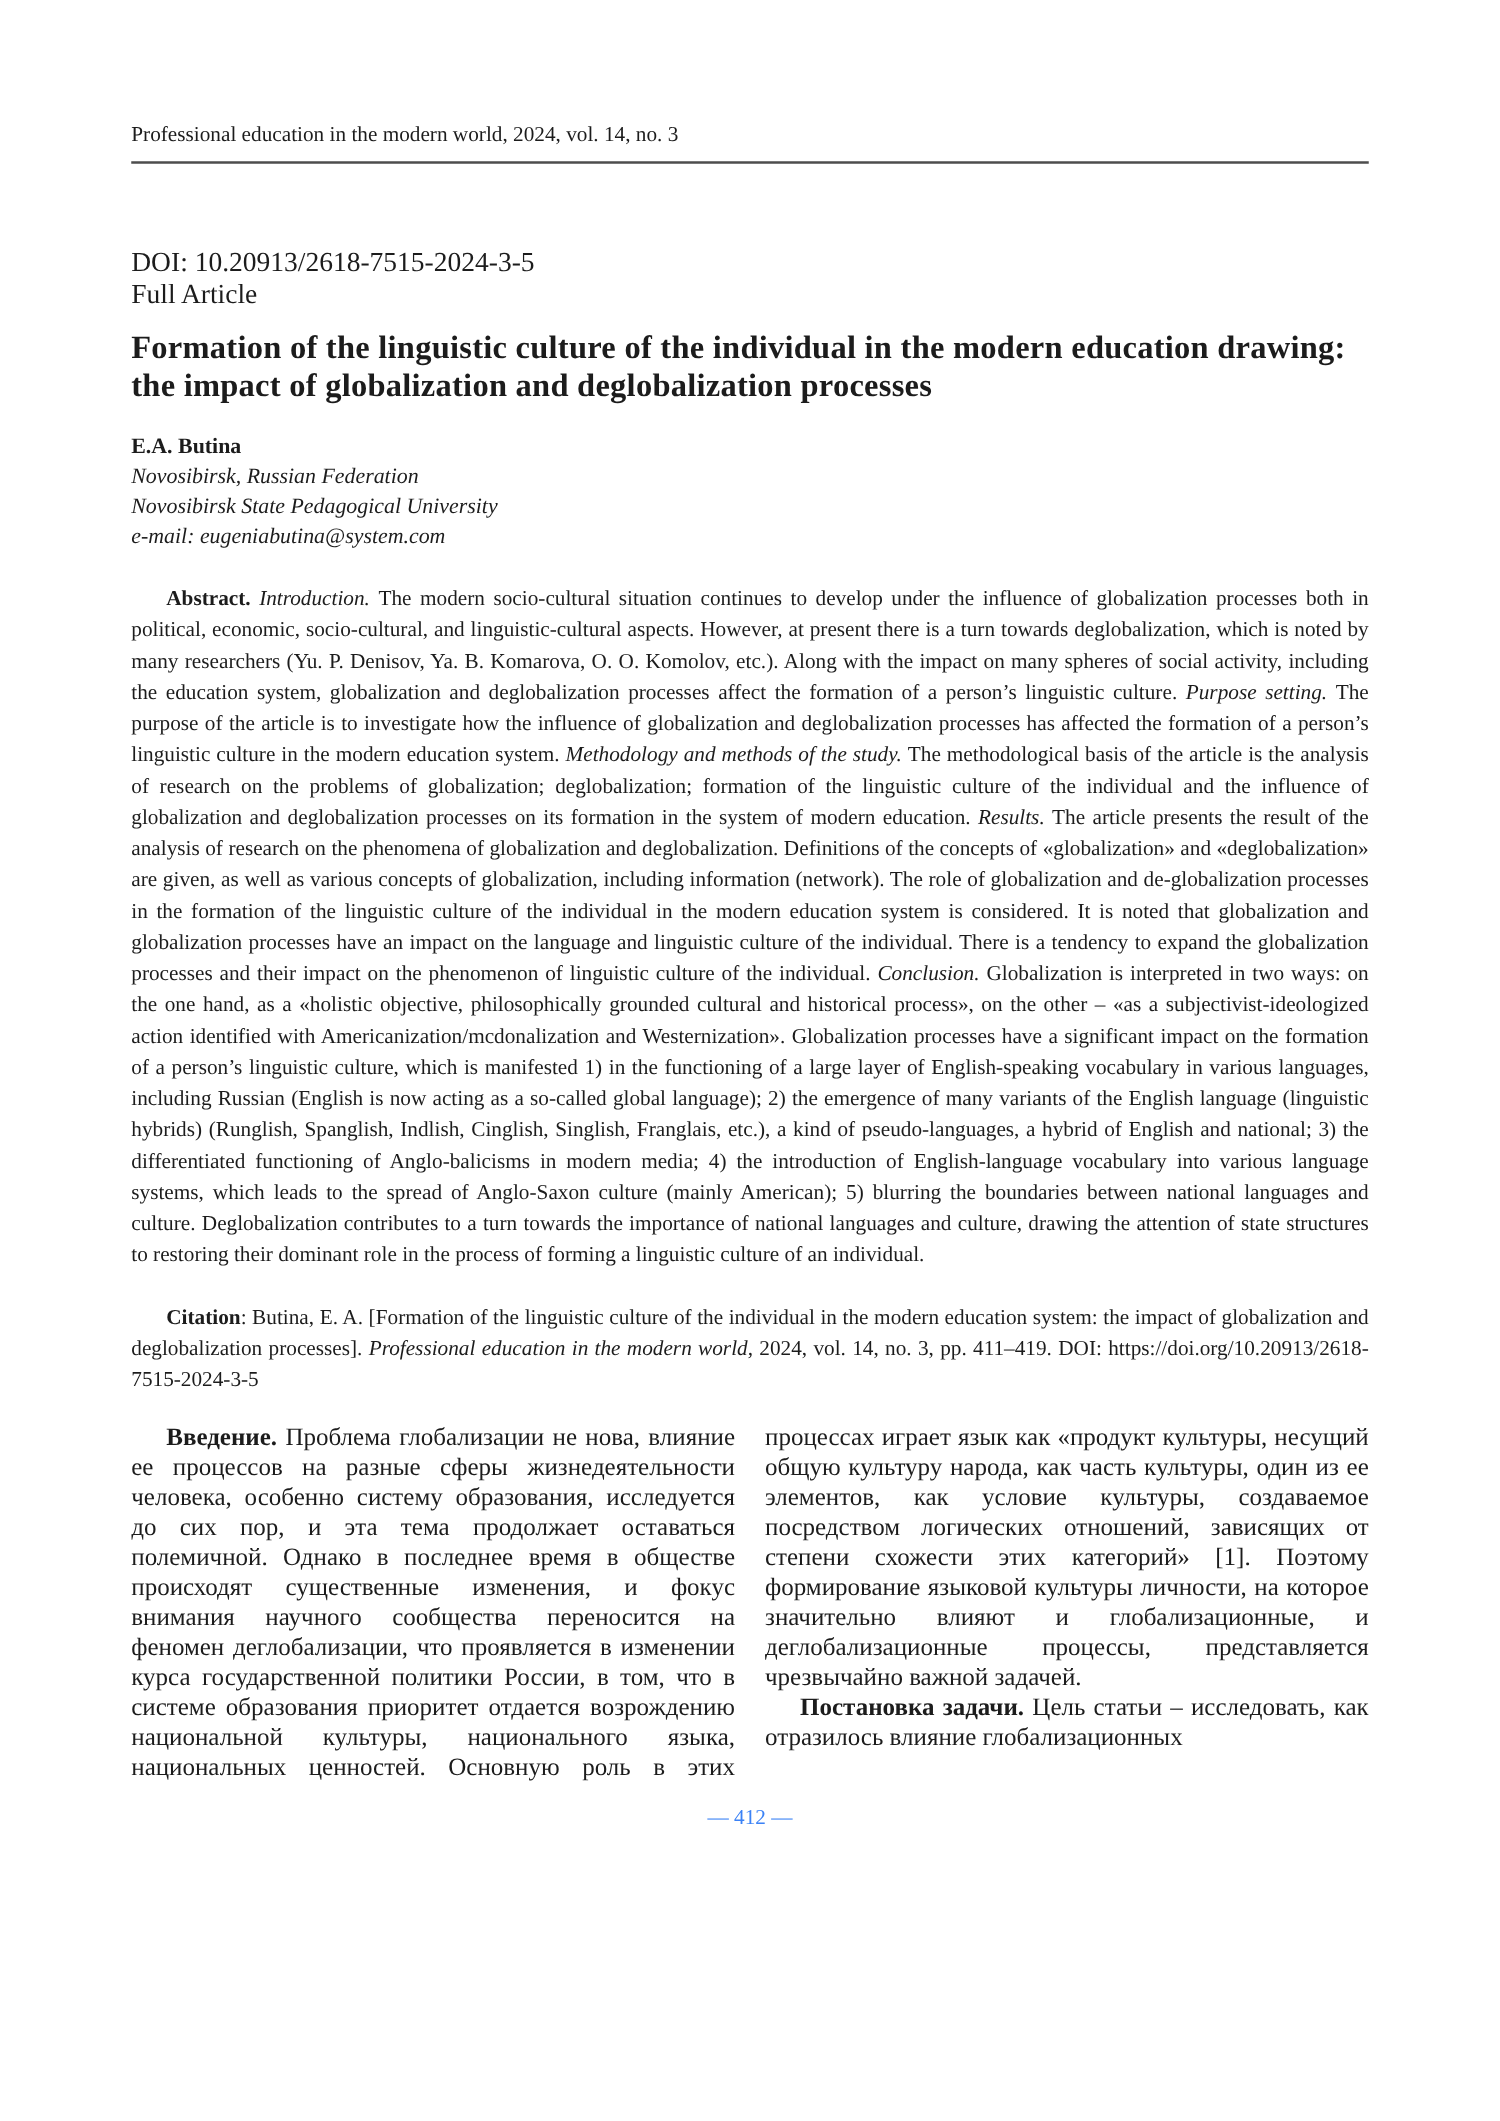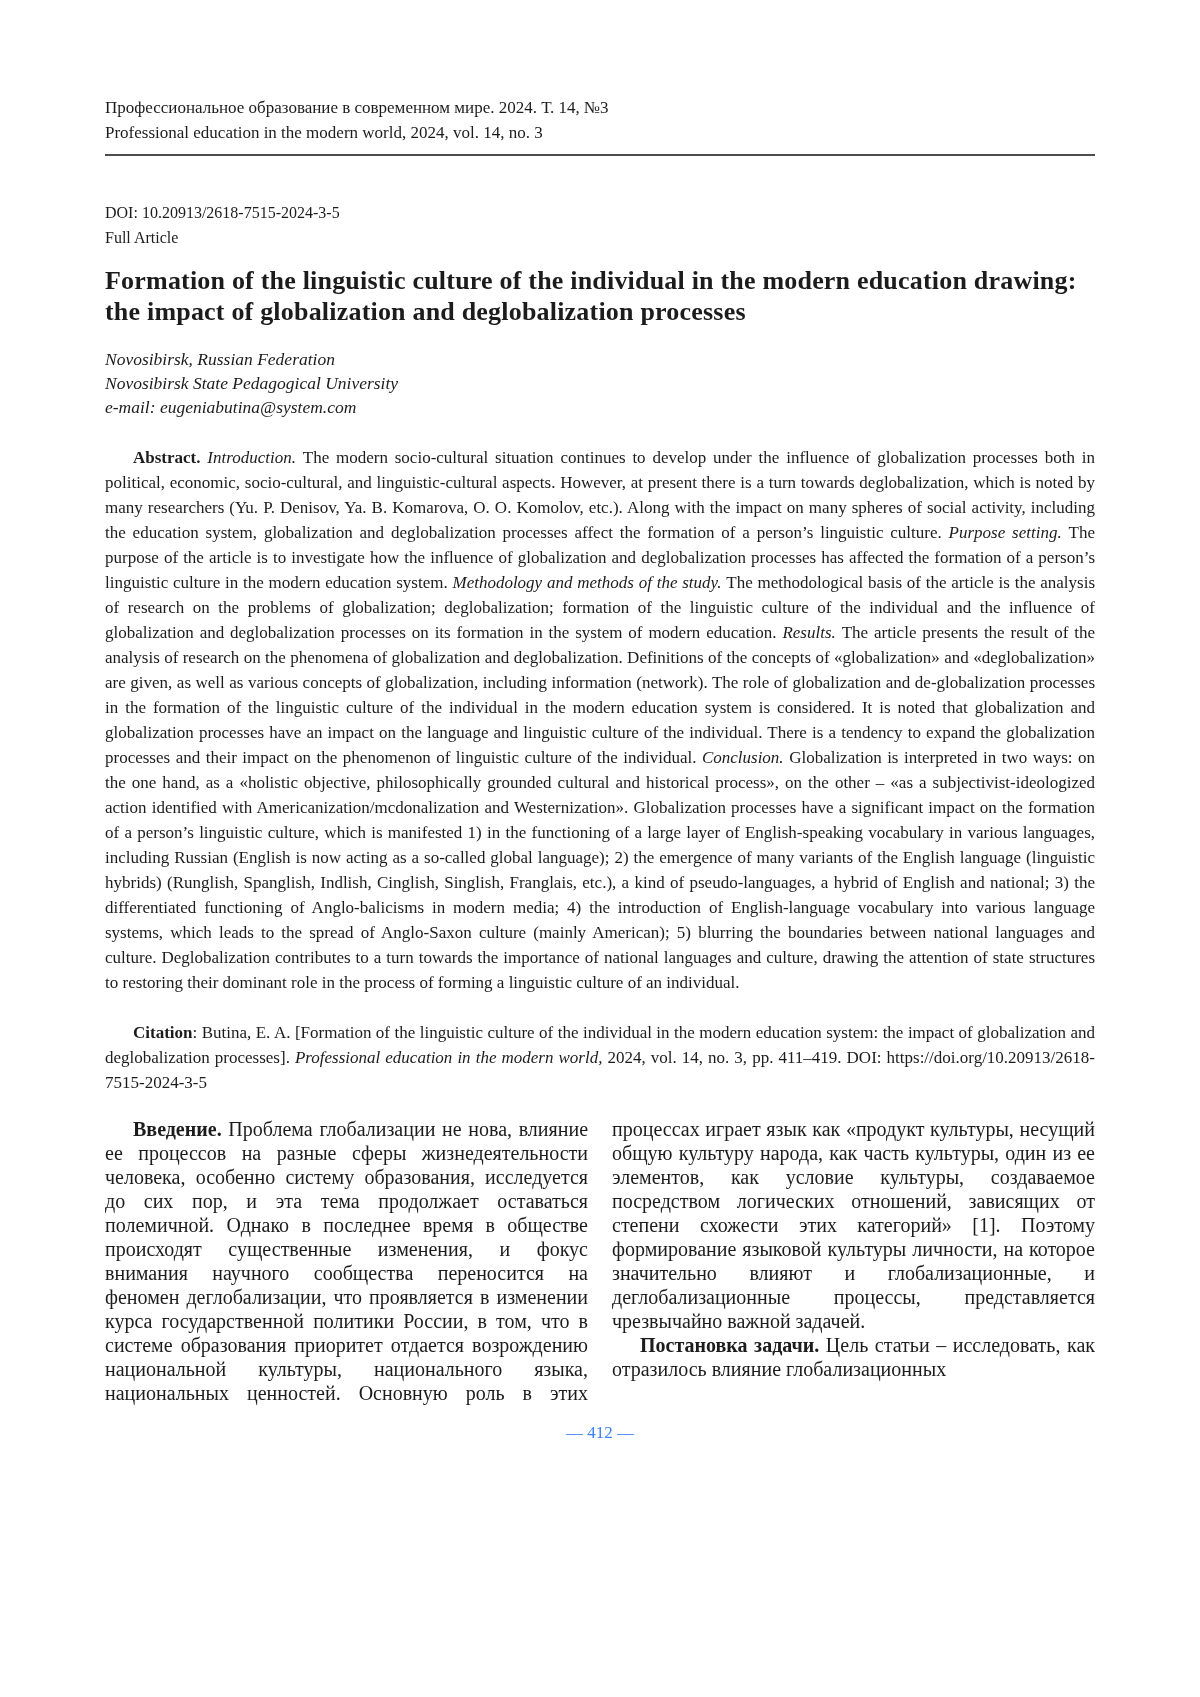--- a/index.html
+++ b/index.html
@@ -22,22 +22,22 @@
     padding-top: 95px;
     font-size: 17px;
     line-height: 25px;
   }
   .rule {
     border: none;
     border-top: 2.5px solid #4d4d4d;
     margin: 9px 0 0 0;
   }
   .meta {
-    margin-top: 44px;
-    font-size: 16px;
+    margin-top: 66px;
+    font-size: 22px;
     line-height: 25px;
   }
   .title {
     margin: 15px 0 0 0;
     font-size: 26px;
     line-height: 31px;
     font-weight: bold;
     letter-spacing: 0.2px;
   }
   .author-block {
@@ -82,34 +82,34 @@
     line-height: 25px;
     color: #3b82f6;
   }
 </style>
 </head>
 <body>
 
 <div class="page">
 
   <div class="journal-header">
-    <div>Профессиональное образование в современном мире. 2024. Т. 14, №3</div>
     <div>Professional education in the modern world, 2024, vol. 14, no. 3</div>
   </div>
 
   <hr class="rule">
 
   <div class="meta">
     <div>DOI: 10.20913/2618-7515-2024-3-5</div>
     <div>Full Article</div>
   </div>
 
   <h1 class="title">Formation of the linguistic culture of the individual in the modern education drawing: the impact of globalization and deglobalization processes</h1>
 
   <div class="author-block">
+    <div class="author-name">E.A. Butina</div>
     <div class="affil">Novosibirsk, Russian Federation</div>
     <div class="affil">Novosibirsk State Pedagogical University</div>
     <div class="affil">e-mail: eugeniabutina@system.com</div>
   </div>
 
   <p class="abstract" lang="en"><span class="b">Abstract. </span><span class="i">Introduction. </span><span>The modern socio-cultural situation continues to develop under the influence of globalization processes both in political, economic, socio-cultural, and linguistic-cultural aspects. However, at present there is a turn towards deglobalization, which is noted by many researchers (Yu. P. Denisov, Ya. B. Komarova, O. O. Komolov, etc.). Along with the impact on many spheres of social activity, including the education system, globalization and deglobalization processes affect the formation of a person’s linguistic culture. </span><span class="i">Purpose setting. </span><span>The purpose of the article is to investigate how the influence of globalization and deglobalization processes has affected the formation of a person’s linguistic culture in the modern education system. </span><span class="i">Methodology and methods of the study. </span><span>The methodological basis of the article is the analysis of research on the problems of globalization; deglobalization; formation of the linguistic culture of the individual and the influence of globalization and deglobalization processes on its formation in the system of modern education. </span><span class="i">Results. </span><span>The article presents the result of the analysis of research on the phenomena of globalization and deglobalization. Definitions of the concepts of «globalization» and «deglobalization» are given, as well as various concepts of globalization, including information (network). The role of globalization and de-globalization processes in the formation of the linguistic culture of the individual in the modern education system is considered. It is noted that globalization and globalization processes have an impact on the language and linguistic culture of the individual. There is a tendency to expand the globalization processes and their impact on the phenomenon of linguistic culture of the individual. </span><span class="i">Conclusion. </span><span>Globalization is interpreted in two ways: on the one hand, as a «holistic objective, philosophically grounded cultural and historical process», on the other – «as a subjectivist-ideologized action identified with Americanization/mcdonalization and Westernization». Globalization processes have a significant impact on the formation of a person’s linguistic culture, which is manifested 1) in the functioning of a large layer of English-speaking vocabulary in various languages, including Russian (English is now acting as a so-called global language); 2) the emergence of many variants of the English language (linguistic hybrids) (Runglish, Spanglish, Indlish, Cinglish, Singlish, Franglais, etc.), a kind of pseudo-languages, a hybrid of English and national; 3) the differentiated functioning of Anglo-balicisms in modern media; 4) the introduction of English-language vocabulary into various language systems, which leads to the spread of Anglo-Saxon culture (mainly American); 5) blurring the boundaries between national languages and culture. Deglobalization contributes to a turn towards the importance of national languages and culture, drawing the attention of state structures to restoring their dominant role in the process of forming a linguistic culture of an individual.</span></p>
 
 
   <p class="citation" lang="en"><span class="b">Citation</span><span>: Butina, E. A. [Formation of the linguistic culture of the individual in the modern education system: the impact of globalization and deglobalization processes]. </span><span class="i">Professional education in the modern world,</span><span> 2024, vol. 14, no. 3, pp. 411–419. DOI: https://doi.org/10.20913/2618-7515-2024-3-5</span></p>
 

